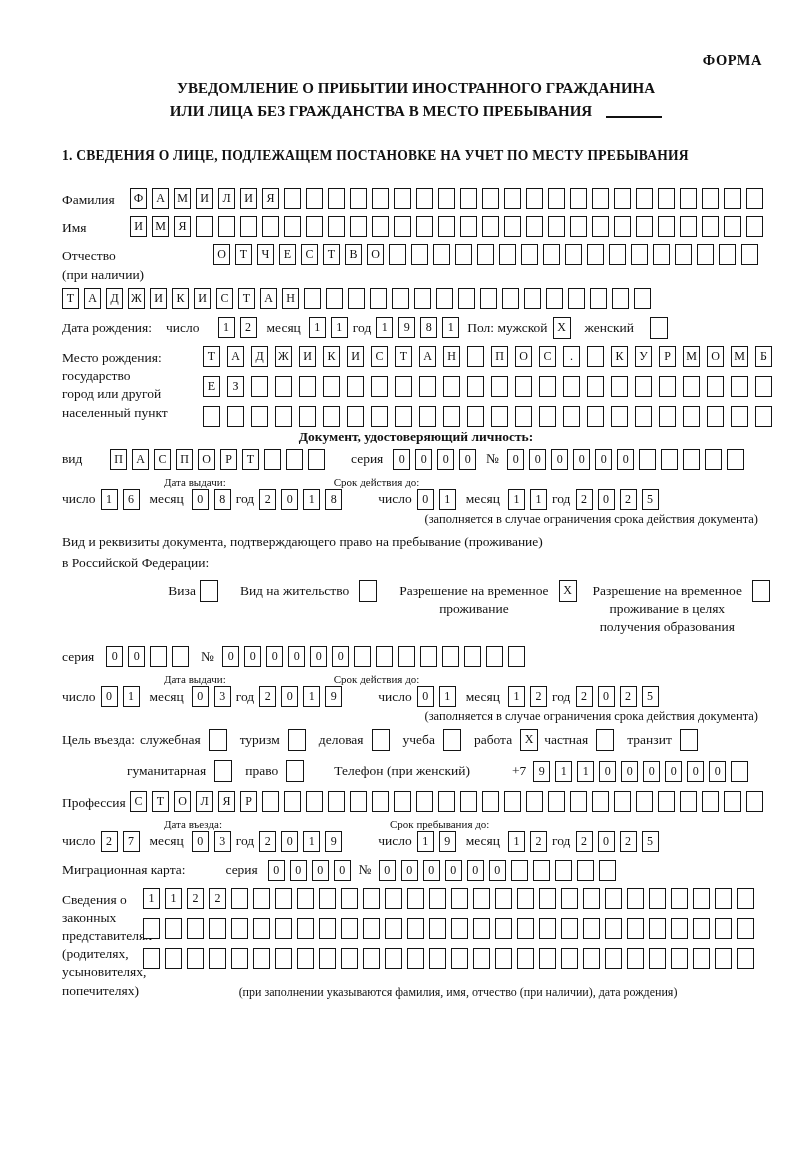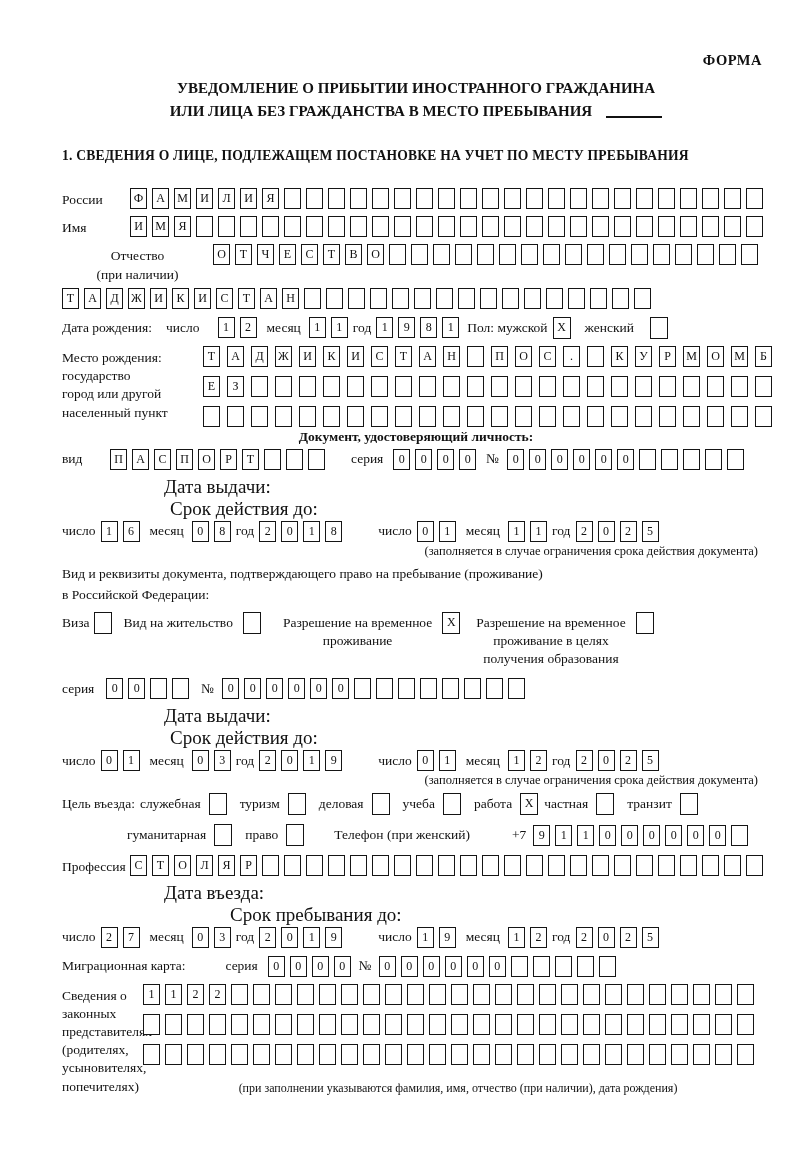--- a/index.html
+++ b/index.html
@@ -17,41 +17,41 @@
   .sec-head{margin-top:26px;font-weight:bold;font-size:13.6px;letter-spacing:.2px;}
   
   .row{display:flex;align-items:flex-start;margin-bottom:7px;}
   .lbl{font-size:13.5px;line-height:1.35;padding-top:3px;}
   .boxes{display:flex;gap:5px;flex-wrap:nowrap;}
   .boxes.g7{gap:7px;}
   .cell{box-sizing:border-box;flex:0 0 17px;width:17px;height:21px;border:1.6px solid #151515;
         font-size:12px;line-height:18px;text-align:center;background:#fff;}
   .cb .cell{width:18px;flex-basis:18px;height:22px;}
   .w68{width:68px;flex:0 0 68px;}
-  .w151{width:151px;flex:0 0 151px;text-align:center;}
+  .w151{width:151px;flex:0 0 151px;}
   .w110{width:110px;flex:0 0 110px;}
   .w141{width:141px;flex:0 0 141px;}
   .w48{width:48px;flex:0 0 48px;}
   .w81{width:81px;flex:0 0 81px;}
   .stack{display:flex;flex-direction:column;gap:9px;}
   
-  .dr-heads{display:flex;font-size:19px;margin-bottom:1px;flex-direction:column;}
+  .dr-heads{display:flex;font-size:11px;margin-bottom:1px;}
   .dr-heads .h1{margin-left:102px;}
   .dr-heads .h2{margin-left:108px;}
   .dr-heads.entry .h2{margin-left:168px;}
   .daterow{display:flex;align-items:center;margin-bottom:2px;}
   .daterow .lbl{padding-top:0;}
   .dgap{margin-left:10px;}
   .sgap{margin-left:5px;}
   .rgroup{margin-left:36px;}
   .note{font-size:12.5px;text-align:right;padding-right:12px;margin:1px 0 5px 0;}
   
   .doc-head{text-align:center;font-weight:bold;font-size:13.5px;margin:2px 0 4px 0;}
   .intro{font-size:13.5px;line-height:1.55;margin:4px 0 6px 0;}
-  .opts{display:flex;align-items:flex-start;margin-bottom:10px;}
+  .opts{display:flex;align-items:flex-start;margin-bottom:10px;justify-content:flex-end;}
   .opt{display:flex;align-items:flex-start;}
   .opt .lbl{padding-top:2px;}
   .opt .boxes{margin-left:10px;margin-top:0;}
   .opt .ctr{text-align:center;}
   .purp{display:flex;align-items:center;margin-bottom:9px;font-size:13.5px;}
   .purp .boxes{margin-left:8px;}
   .purp .plbl{margin-left:13px;}
   .caption{font-size:12px;text-align:center;margin:7px 0 0 120px;width:590px;}
 </style>
 </head>
@@ -62,21 +62,21 @@
   <div class="forma">ФОРМА</div>
 
   <div class="title">
     <div>УВЕДОМЛЕНИЕ О ПРИБЫТИИ ИНОСТРАННОГО ГРАЖДАНИНА</div>
     <div><span>ИЛИ ЛИЦА БЕЗ ГРАЖДАНСТВА В МЕСТО ПРЕБЫВАНИЯ</span><span class="title-underline"></span></div>
   </div>
 
   <div class="sec-head">1. СВЕДЕНИЯ О ЛИЦЕ, ПОДЛЕЖАЩЕМ ПОСТАНОВКЕ НА УЧЕТ ПО МЕСТУ ПРЕБЫВАНИЯ</div>
 
   <div class="row" style="margin-top:24px;">
-    <span class="lbl w68">России</span>
+    <span class="lbl w68">Фамилия</span>
     <span class="boxes">
         <span class="cell">Ф</span>
         <span class="cell">А</span>
         <span class="cell">М</span>
         <span class="cell">И</span>
         <span class="cell">Л</span>
         <span class="cell">И</span>
         <span class="cell">Я</span>
         <span class="cell"></span>
         <span class="cell"></span>
@@ -402,21 +402,21 @@
   <div class="intro ml">Вид и реквизиты документа, подтверждающего право на пребывание (проживание)
 в Российской Федерации:</div>
 
   <div class="opts">
     <span class="opt">
       <span class="lbl">Виза</span>
       <span class="boxes cb" style="margin-left:4px;">
           <span class="cell"></span>
         </span>
     </span>
-    <span class="opt" style="margin-left:12px;font-family:Liberation Serif, serif;">
+    <span class="opt" style="margin-left:22px;font-family:Liberation Serif, serif;">
       <span class="lbl">Вид на жительство</span>
       <span class="boxes cb">
           <span class="cell"></span>
         </span>
     </span>
     <span class="opt" style="margin-left:22px;">
       <span class="lbl ml ctr">Разрешение на временное
 проживание</span>
       <span class="boxes cb">
           <span class="cell">X</span>

